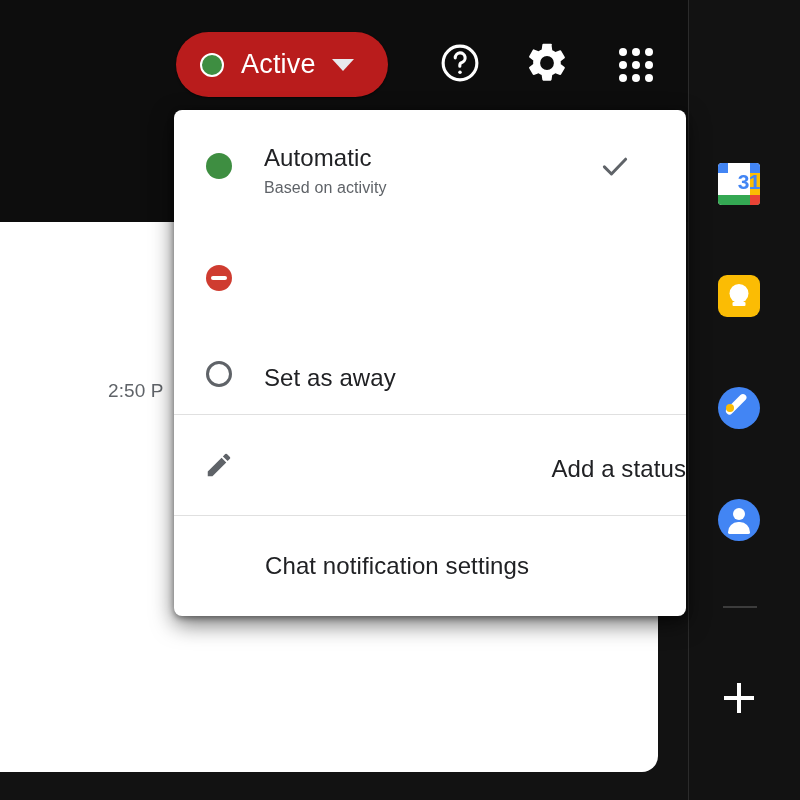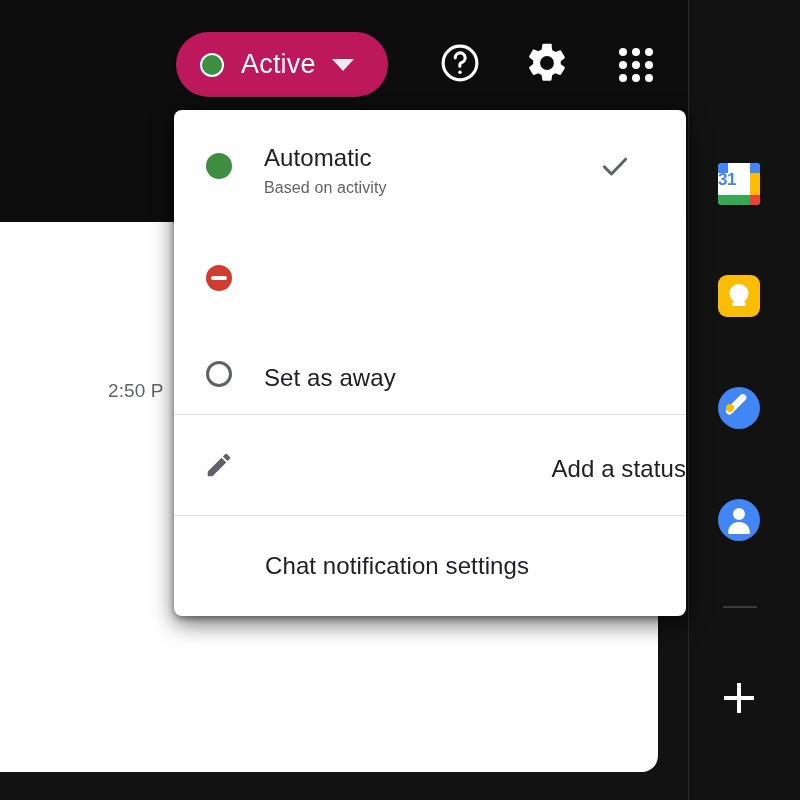--- a/index.html
+++ b/index.html
@@ -43,21 +43,21 @@
     color: #5f6368;
     letter-spacing: 0.1px;
     white-space: nowrap;
   }
 
   
   .status-pill {
     position: absolute;
     left: 176px; top: 32px;
     width: 212px; height: 65px;
-    background: #be185d;
+    background: #b91c1c;
     border-radius: 34px;
     display: flex;
     align-items: center;
     box-shadow: 0 1px 2px rgba(0,0,0,0.55);
   }
   .pill-dot {
     width: 24px; height: 24px;
     border-radius: 50%;
     background: #3e8e41;
     border: 2.5px solid #ffffff;
@@ -177,21 +177,21 @@
     background: #ffffff;
   }
   .cal-icon .c-tl { position:absolute; left:0; top:0; width:10px; height:10px; background:#4285f4; }
   .cal-icon .c-tr { position:absolute; right:0; top:0; width:10px; height:14px; background:#4285f4; }
   .cal-icon .c-r  { position:absolute; right:0; top:10px; width:10px; height:22px; background:#fbbc04; }
   .cal-icon .c-b  { position:absolute; left:10px; bottom:0; width:32px; height:10px; background:#34a853; }
   .cal-icon .c-bl { position:absolute; left:0; bottom:0; width:10px; height:10px; background:#34a853; }
   .cal-icon .c-br { position:absolute; right:0; bottom:0; width:10px; height:10px; background:#ea4335; }
   .cal-icon .c-num {
     position:absolute; left:0; right:0; top:7px;
-    text-align:left; font-size:17px; font-weight:bold;
+    text-align:right; font-size:21px; font-weight:bold;
     color:#4285f4; letter-spacing:-0.5px;
   }
 
   .keep-icon {
     width: 42px; height: 42px;
     border-radius: 9px;
     background: #fbbc04;
     position: relative;
   }
   .keep-icon .bulb {

